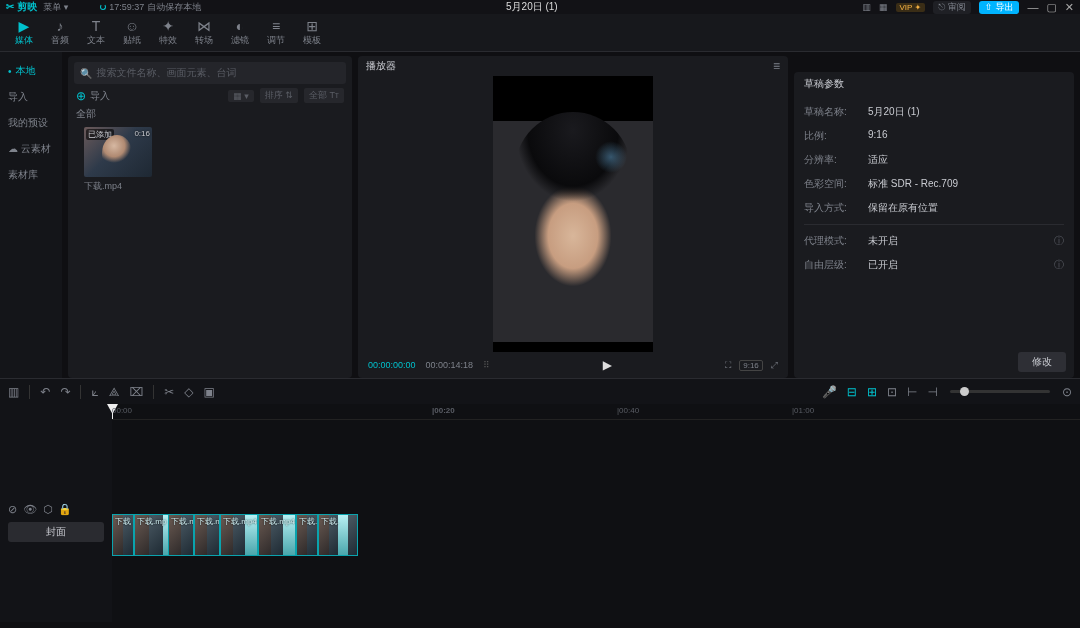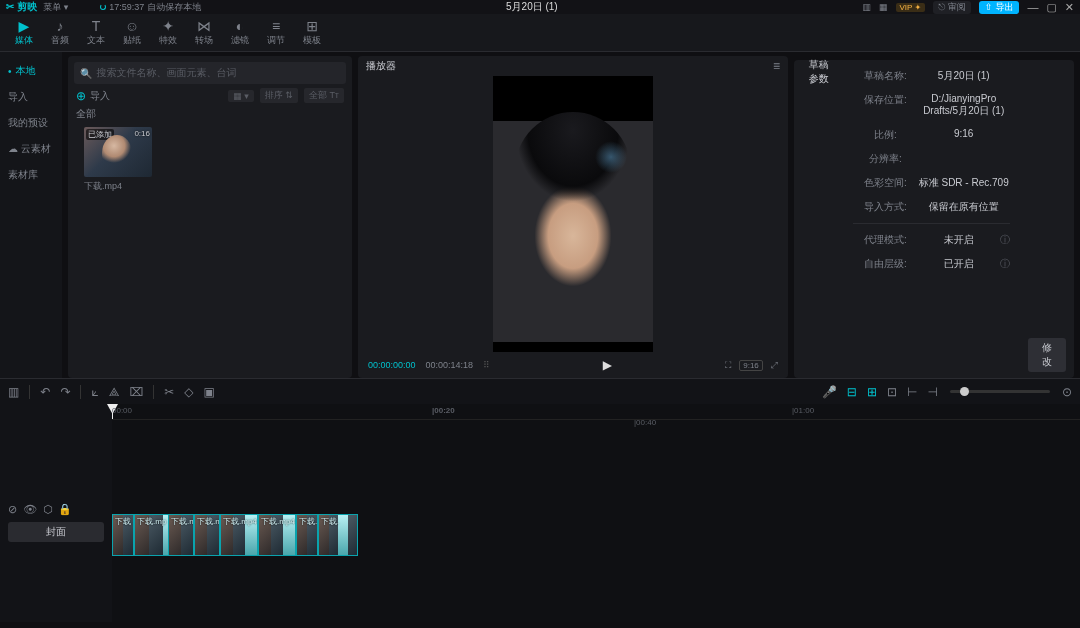--- a/index.html
+++ b/index.html
@@ -167,24 +167,23 @@
     padding:0 10px;gap:10px;font-size:9px;
   }
   .tc-cur{color:var(--accent);}
   .tc-dur{color:var(--text-dim);}
   .foot-center{flex:1;display:flex;justify-content:center;}
   .play-icon{color:#ddd;font-size:12px;}
   .foot-right{display:flex;gap:8px;align-items:center;color:var(--text-dim);}
   .ratio-pill{border:1px solid #444;border-radius:2px;padding:0 3px;font-size:8px;}
   
   .inspector{
-    width:280px;background:var(--panel);border-radius:4px;margin-top:8px;
-    display:flex;flex-direction:row;
+    width:280px;background:var(--panel);border-radius:4px;margin-top:20px;
+    display:flex;flex-direction:column;
     font-size:10px;
-    text-align:center;
   }
   .inspector .head{height:24px;display:flex;align-items:center;padding:0 10px;color:var(--text);}
   .inspector .rows{padding:4px 10px;}
   .inspector .row{display:flex;padding:5px 0;}
   .inspector .row .k{width:64px;color:var(--text-dim);}
   .inspector .row .v{flex:1;color:var(--text);}
   .inspector .row .info{color:var(--text-faint);font-size:10px;}
   .inspector .sep{height:1px;background:var(--border);margin:4px 0;}
   .inspector-foot{margin-top:auto;padding:6px 8px;display:flex;justify-content:flex-end;}
   .modify-btn{background:var(--btn-bg);border-radius:3px;padding:3px 14px;font-size:10px;}
@@ -363,29 +362,26 @@
   </div>
 
   <div class="inspector">
     <div class="head">草稿参数</div>
     <div class="rows" id="insp-rows">
         <div class="row">
           <div class="k">草稿名称:</div>
           <div class="v">5月20日 (1)</div>
         </div>
         <div class="row">
-          <div class="k">保存位置:</div>
-          <div class="v">D:/JianyingPro Drafts/5月20日 (1)</div>
-        </div>
-        <div class="row">
           <div class="k">比例:</div>
           <div class="v">9:16</div>
         </div>
         <div class="row">
           <div class="k">分辨率:</div>
+          <div class="v">适应</div>
         </div>
         <div class="row">
           <div class="k">色彩空间:</div>
           <div class="v">标准 SDR - Rec.709</div>
         </div>
         <div class="row">
           <div class="k">导入方式:</div>
           <div class="v">保留在原有位置</div>
         </div>
         <div class="sep"></div>
@@ -442,21 +438,21 @@
         <span>⬡</span>
         <span>🔒</span>
       </div>
     <div class="cover">封面</div>
   </div>
   <div class="tl-right">
     <div class="ruler" id="ruler">
       <div class="playhead"></div>
     <div class="tick" style="left: 0px;">00:00</div>
         <div class="tick" style="left: 320px; font-weight: bold;">|00:20</div>
-        <div class="tick" style="left: 522px; margin-top: 12px;">|00:40</div>
+        <div class="tick" style="left: 505px;">|00:40</div>
         <div class="tick" style="left: 680px;">|01:00</div>
       </div>
     <div class="track-area" id="track">
         <div class="clip" style="left: 0px; width: 22px;">
           <span class="lbl">下载</span>
           <div class="frames">
             <div></div>
             <div></div>
           </div>
         </div>

